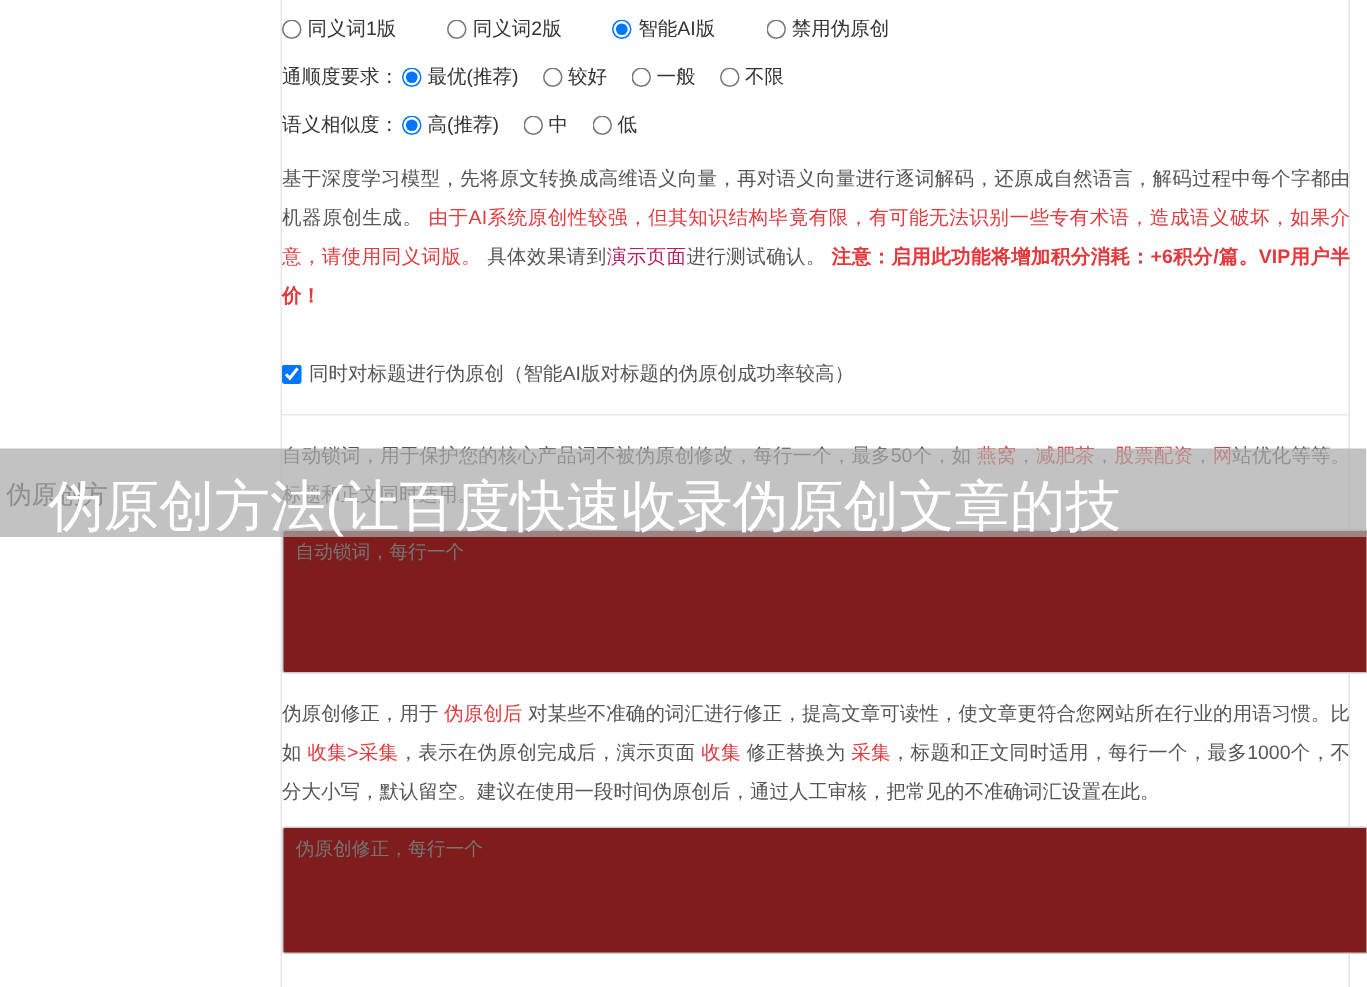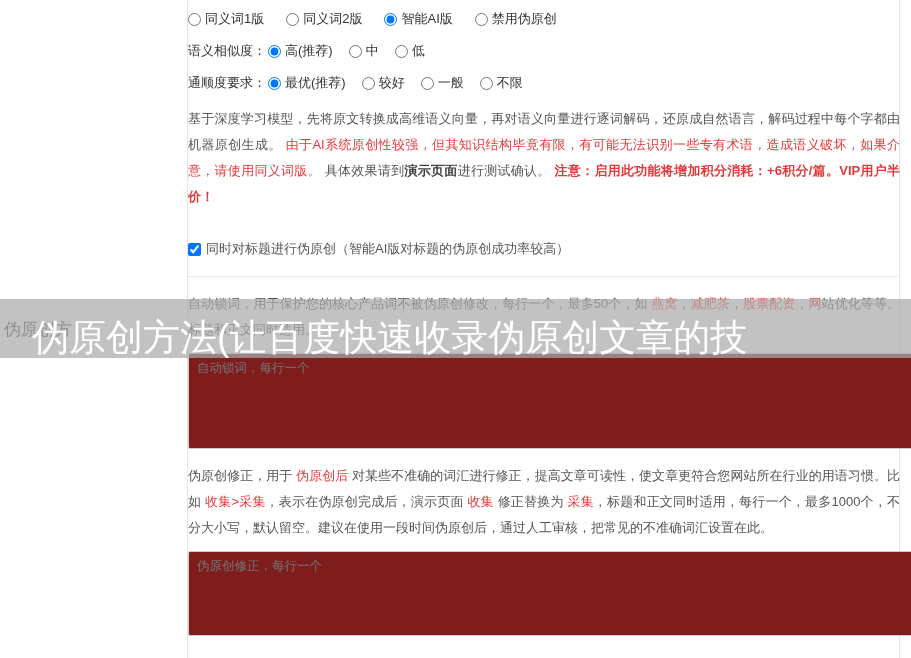--- a/index.html
+++ b/index.html
@@ -43,21 +43,21 @@
     width: 1px;
     height: 658px;
     background: #e6e6e6;
   }
 
   
   .radio-row {
     padding-top: 10px;
     display: flex;
     align-items: center;
-    gap: 4px;
+    gap: 16px;
     font-size: 13px;
   }
   .radio-item {
     display: inline-flex;
     align-items: center;
     margin-right: 18px;
     white-space: nowrap;
   }
   .radio-item input[type="radio"] {
     margin: 0 4px 0 0;
@@ -85,21 +85,21 @@
 
   .para {
     margin-top: 14px;
     line-height: 26px;
     color: #555;
     font-size: 13px;
     text-align: justify;
   }
   .red { color: #e4393c; }
   .red-b { color: #e4393c; font-weight: bold; }
-  .link { color: #404040; text-decoration: none; font-weight: bold; }
+  .link { color: #be185d; text-decoration: none; }
 
   .check-row {
     margin-top: 30px;
     display: flex;
     align-items: center;
     font-size: 13px;
     color: #555;
   }
   .check-row input[type="checkbox"] {
     margin: 0 5px 0 0;
@@ -185,55 +185,55 @@
         <input type="radio" name="mode" checked="" style="">
         <label>智能AI版</label>
       </span>
       <span class="radio-item">
         <input type="radio" name="mode" style="">
         <label>禁用伪原创</label>
       </span>
     </div>
 
     <div class="opt-row">
+      <span class="opt-label">通顺度要求：</span>
+      <span class="opt-choices">
+        <span class="radio-item">
+          <input type="radio" name="flu" checked="" style="">
+          <label>最优(推荐)</label>
+        </span>
+        <span class="radio-item">
+          <input type="radio" name="flu" style="">
+          <label>较好</label>
+        </span>
+        <span class="radio-item">
+          <input type="radio" name="flu" style="">
+          <label>一般</label>
+        </span>
+        <span class="radio-item">
+          <input type="radio" name="flu" style="">
+          <label>不限</label>
+        </span>
+      </span>
+    </div>
+
+    <div class="opt-row">
       <span class="opt-label">语义相似度：</span>
       <span class="opt-choices">
         <span class="radio-item">
           <input type="radio" name="sim" checked="" style="">
           <label>高(推荐)</label>
         </span>
         <span class="radio-item">
           <input type="radio" name="sim" style="">
           <label>中</label>
         </span>
         <span class="radio-item">
           <input type="radio" name="sim" style="">
           <label>低</label>
-        </span>
-      </span>
-    </div>
-
-    <div class="opt-row">
-      <span class="opt-label">通顺度要求：</span>
-      <span class="opt-choices">
-        <span class="radio-item">
-          <input type="radio" name="flu" checked="" style="">
-          <label>最优(推荐)</label>
-        </span>
-        <span class="radio-item">
-          <input type="radio" name="flu" style="">
-          <label>较好</label>
-        </span>
-        <span class="radio-item">
-          <input type="radio" name="flu" style="">
-          <label>一般</label>
-        </span>
-        <span class="radio-item">
-          <input type="radio" name="flu" style="">
-          <label>不限</label>
         </span>
       </span>
     </div>
 
     <div class="para">
       <span>基于深度学习模型，先将原文转换成高维语义向量，再对语义向量进行逐词解码，还原成自然语言，解码过程中每个字都由机器原创生成。</span>
       <span class="red">由于AI系统原创性较强，但其知识结构毕竟有限，有可能无法识别一些专有术语，造成语义破坏，如果介意，请使用同义词版。</span>
       <span>具体效果请到</span><a href="#" class="link">演示页面</a><span>进行测试确认。</span>
       <span class="red-b">注意：启用此功能将增加积分消耗：+6积分/篇。VIP用户半价！</span>
     </div>

